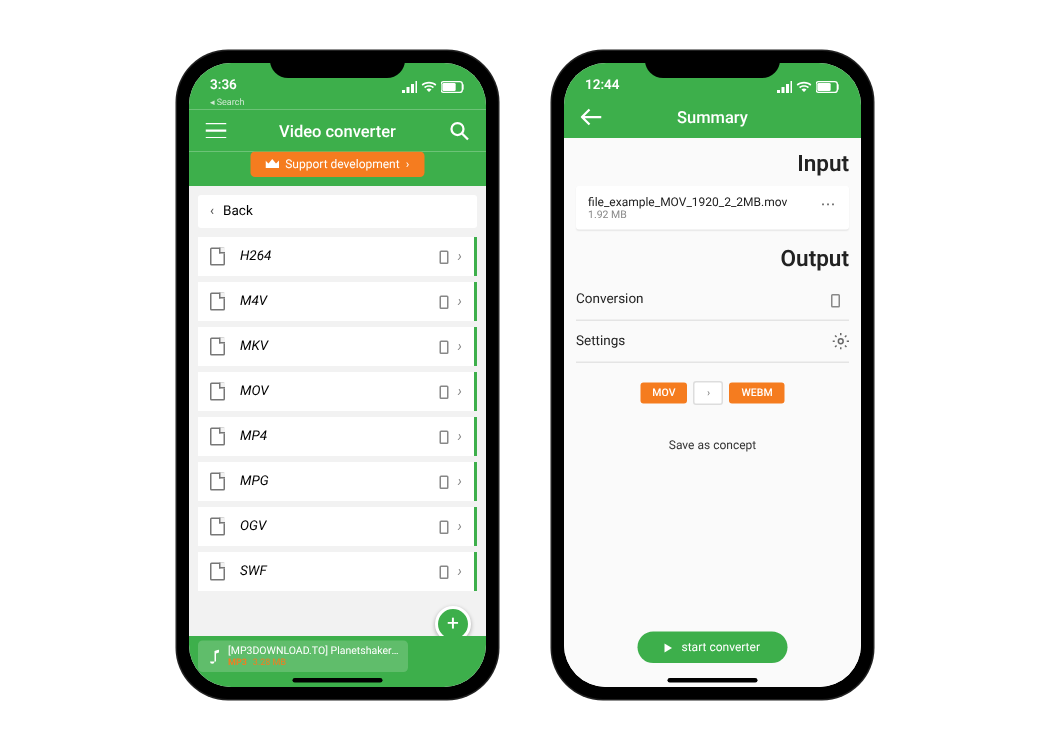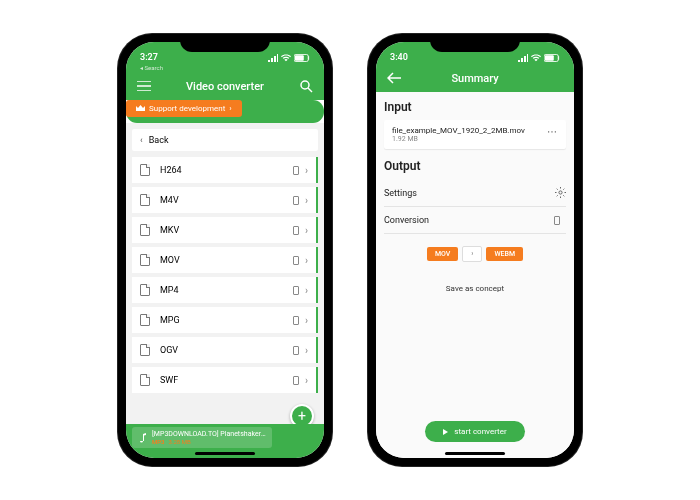--- a/index.html
+++ b/index.html
@@ -67,21 +67,21 @@
     font-size: 11px;
     font-weight: 500;
     position: relative;
   }
   .header .title { position: absolute; left: 0; right: 0; text-align: center; pointer-events: none; }
   .header .icon-btn { width:16px; height:16px; display:flex; align-items:center; justify-content:center; position: relative; z-index: 1; }
   .banner {
     background: #3DAF4B;
     padding-bottom: 6px;
     display:flex;
-    border-radius:11px;
+    justify-content:center;
   }
   .banner-btn {
     background: #F57C1F;
     color: #fff;
     font-size: 8px;
     padding: 4px 10px;
     border-radius: 3px;
     display:flex;
     align-items:center;
     gap:4px;
@@ -90,21 +90,21 @@
   .back-row {
     background: #fff;
     margin: 6px;
     padding: 6px 8px;
     border-radius: 2px;
     font-size: 9px;
     display:flex;
     align-items:center;
     gap:6px;
   }
-  .list { margin: 0 6px; }
+  .list { margin: 0 6px; font-style: italic; }
   .list-row {
     background: #fff;
     margin-bottom: 4px;
     padding: 7px 8px;
     display:flex;
     align-items:center;
     font-size: 9px;
     position: relative;
     border-right: 2px solid #3DAF4B;
   }
@@ -142,21 +142,21 @@
     color:#fff;
     display:flex; align-items:center; justify-content:center;
     font-size:14px;
     box-shadow:0 1px 3px rgba(0,0,0,0.3);
   }
 
   
   .p2 .header { justify-content:center; }
   .p2 .header .back-arrow { position:absolute; left:10px; }
   .p2-content { flex:1; background:#fafafa; padding:8px; display:flex; flex-direction:column; }
-  .sec-title { font-size:12px; font-weight:600; margin-bottom:6px; color:#222; }
+  .sec-title { font-size:15px; font-weight:600; margin-bottom:6px; color:#222;text-align:right; }
   .input-card {
     background:#fff; border-radius:2px; padding:6px 8px; margin-bottom:10px;
     box-shadow:0 1px 1px rgba(0,0,0,0.08);
     display:flex; justify-content:space-between; align-items:flex-start;
   }
   .input-card .fn { font-size:8px; color:#222; }
   .input-card .fs { font-size:7px; color:#888; }
   .dots { color:#555; font-size:10px; letter-spacing:1px; }
   .row-line {
     border-bottom:1px solid #e4e4e4;
@@ -178,21 +178,21 @@
   .play-tri { width:0; height:0; border-left:5px solid #fff; border-top:3px solid transparent; border-bottom:3px solid transparent; }
   svg { display:block; }
 </style>
 </head>
 <body>
 
 <div class="phone">
   <div class="notch"></div>
   <div class="screen">
     <div class="status-bar">
-      <span>3:27</span>
+      <span>3:36</span>
       <span class="right">
         <svg width="10" height="8" viewBox="0 0 10 8">
             <path d="M0 6h2v2H0zM3 4h2v4H3zM6 2h2v6H6zM9 0h1v8H9z" fill="#fff"></path>
           </svg>
         <svg width="10" height="8" viewBox="0 0 12 8">
             <path d="M6 8L4 6c1-1 3-1 4 0zM2 4c2-2 6-2 8 0L9 5c-1.5-1.5-4.5-1.5-6 0zM0 2c3-3 9-3 12 0l-1 1C8.5.5 3.5.5 1 3z" fill="#fff"></path>
           </svg>
         <svg width="16" height="8" viewBox="0 0 18 8">
             <rect x="0" y="0" width="16" height="8" rx="2" fill="none" stroke="#fff" stroke-width="1"></rect>
             <rect x="1" y="1" width="10" height="6" rx="1" fill="#fff"></rect>
@@ -302,21 +302,21 @@
       </div>
       <div class="home-ind"></div>
     </div>
   </div>
 </div>
 
 <div class="phone p2">
   <div class="notch"></div>
   <div class="screen">
     <div class="status-bar">
-      <span>3:40</span>
+      <span>12:44</span>
       <span class="right">
         <svg width="10" height="8" viewBox="0 0 10 8">
             <path d="M0 6h2v2H0zM3 4h2v4H3zM6 2h2v6H6zM9 0h1v8H9z" fill="#fff"></path>
           </svg>
         <svg width="10" height="8" viewBox="0 0 12 8">
             <path d="M6 8L4 6c1-1 3-1 4 0zM2 4c2-2 6-2 8 0L9 5c-1.5-1.5-4.5-1.5-6 0zM0 2c3-3 9-3 12 0l-1 1C8.5.5 3.5.5 1 3z" fill="#fff"></path>
           </svg>
         <svg width="16" height="8" viewBox="0 0 18 8">
             <rect x="0" y="0" width="16" height="8" rx="2" fill="none" stroke="#fff" stroke-width="1"></rect>
             <rect x="1" y="1" width="10" height="6" rx="1" fill="#fff"></rect>
@@ -336,32 +336,32 @@
       <div class="sec-title">Input</div>
       <div class="input-card">
         <div>
           <div class="fn">file_example_MOV_1920_2_2MB.mov</div>
           <div class="fs">1.92 MB</div>
         </div>
         <span class="dots">⋯</span>
       </div>
       <div class="sec-title">Output</div>
       <div class="row-line">
+        <span>Conversion</span>
+        <span class="phone-mini"></span>
+      </div>
+      <div class="row-line">
         <span>Settings</span>
         <span>
           <svg width="11" height="11" viewBox="0 0 11 11">
               <circle cx="5.5" cy="5.5" r="1.6" fill="none" stroke="#666" stroke-width="1"></circle>
               <path d="M5.5 0v1.5M5.5 9.5V11M0 5.5h1.5M9.5 5.5H11M1.7 1.7l1 1M8.3 8.3l1 1M9.3 1.7l-1 1M2.7 8.3l-1 1" stroke="#666" stroke-width="1"></path>
             </svg>
         </span>
       </div>
-      <div class="row-line">
-        <span>Conversion</span>
-        <span class="phone-mini"></span>
-      </div>
       <div class="format-chips">
         <span class="chip">MOV</span>
         <span class="chip chip-mid">›</span>
         <span class="chip">WEBM</span>
       </div>
       <div class="save-concept">Save as concept</div>
       <div class="spacer2"></div>
       <div class="start-btn">
         <span class="play-tri"></span>
         <span>start converter</span>

